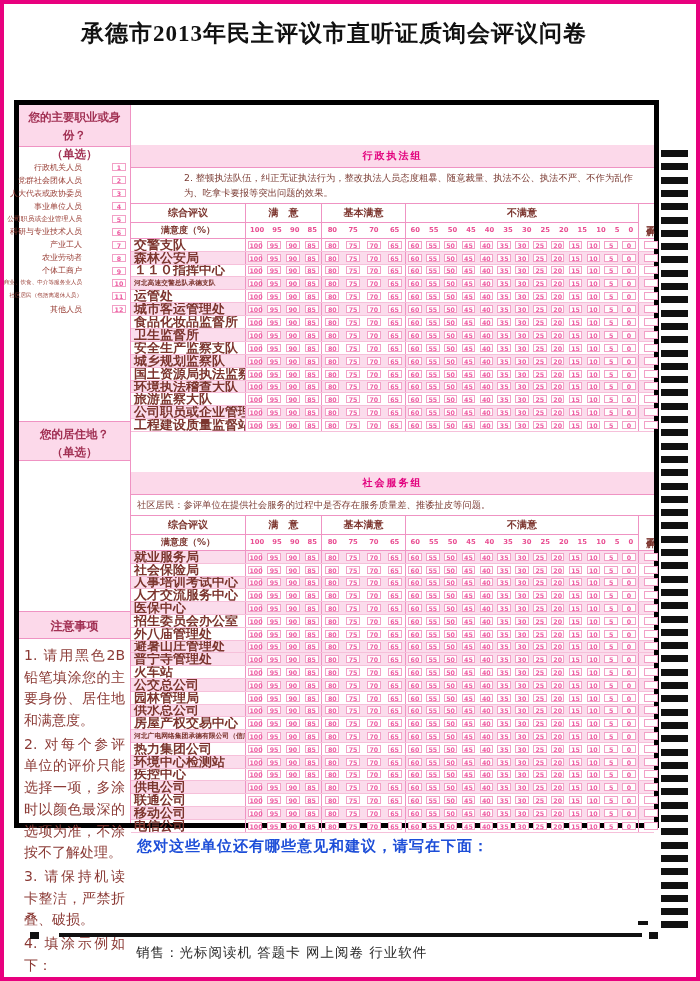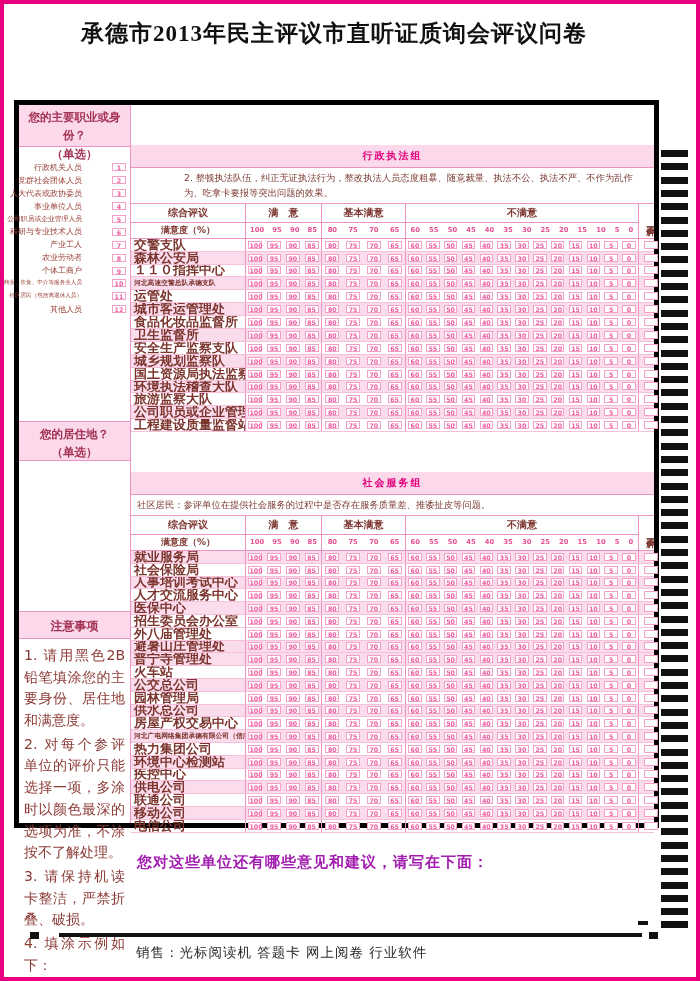--- a/index.html
+++ b/index.html
@@ -60,21 +60,21 @@
   .cell-name{width:115px;flex:none;display:flex;align-items:center;padding-left:3px;box-sizing:border-box;border-right:1px solid #ef93c3;font-size:13px;font-weight:bold;color:#7c352e;white-space:nowrap;overflow:hidden;}
   .cell-name.sm-name{font-size:6.8px;}
   .grp{display:flex;justify-content:space-around;align-items:center;box-sizing:border-box;border-right:1px solid #ef93c3;flex:none;}
   .g1{width:76px;}
   .g2{width:84px;}
   .g3{width:233px;}
   .unk-cell{width:24px;flex:none;display:flex;align-items:center;justify-content:center;}
   .bubble{display:inline-block;width:14px;height:8px;line-height:7px;font-size:6.3px;text-align:center;border:1px solid #f2a0c6;color:#ee5ca2;background:#fff;font-weight:bold;box-sizing:border-box;flex:none;}
   .g3 .bubble{width:13.5px;}
   .bubble.empty{background:#fff;}
-  .suggestion{flex:none;margin-top:20px;padding-left:6px;font-size:15px;font-weight:bold;color:#a21caf;letter-spacing:1px;}
+  .suggestion{flex:none;margin-top:4px;padding-left:6px;font-size:15px;font-weight:bold;color:#1d4ed8;letter-spacing:1px;}
   .write-area{flex:1;}
 
   
   .tmark{position:absolute;left:657px;width:27px;height:7px;background:#111;}
   .vbar{position:absolute;background:#111;}
   #vbar-top{left:693px;top:110px;width:5px;height:118px;}
   #vbar-bottom{left:693px;top:848px;width:5px;height:36px;}
 
   
   .foot-line{position:absolute;left:55px;top:929px;width:583px;height:4px;background:#111;}

